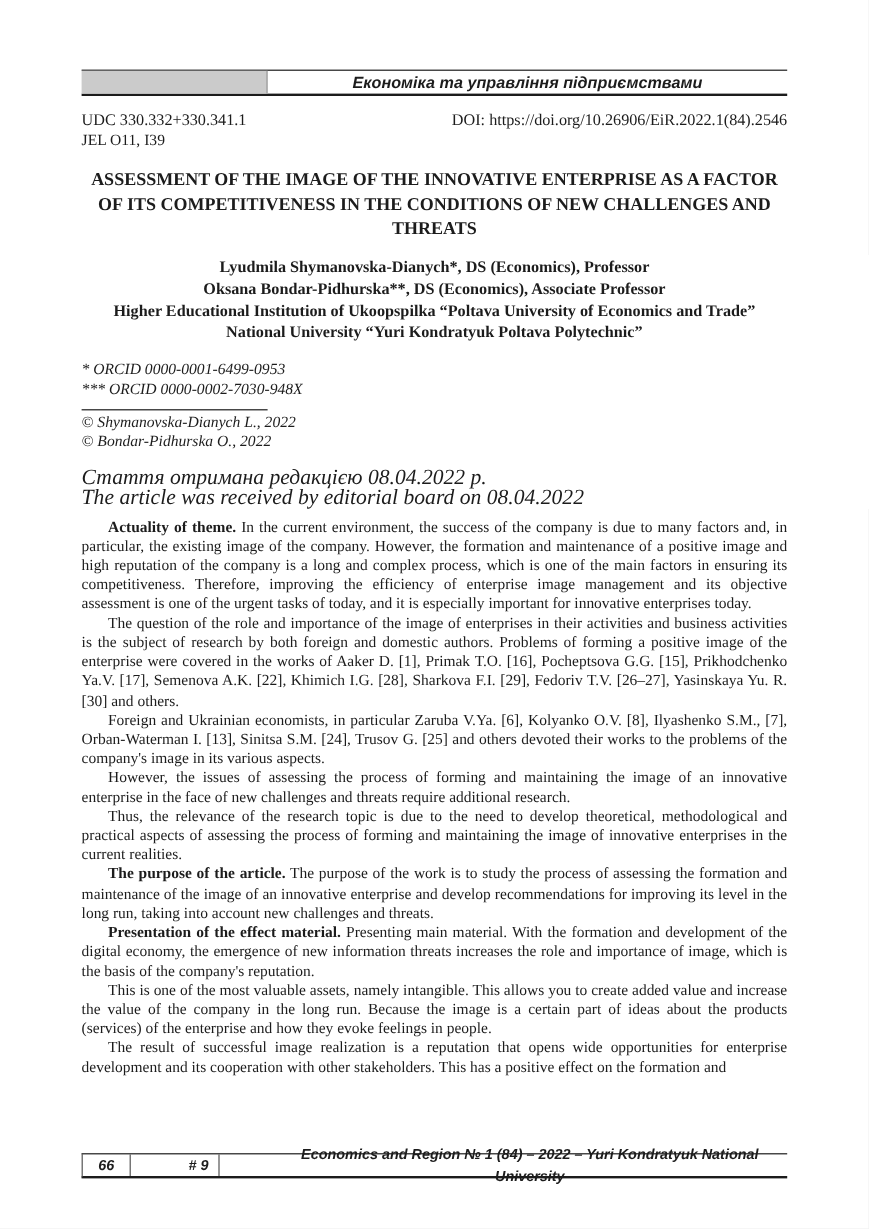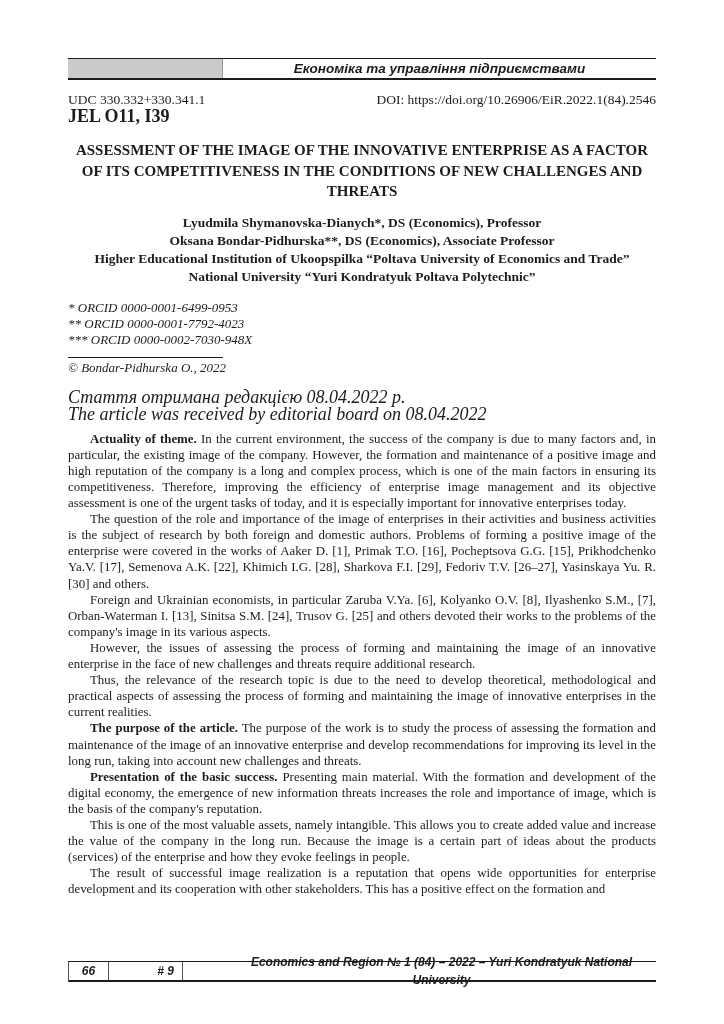--- a/index.html
+++ b/index.html
@@ -38,21 +38,21 @@
     line-height: 19px;
   }
   
   .meta-row {
     display: flex;
     justify-content: space-between;
     margin-top: 11px;
     font-size: 13.5px;
     line-height: 17px;
   }
-  .jel-line { font-size: 18px; line-height: 17px; font-weight: bold; }
+  .jel-line { font-size: 13px; line-height: 17px; }
   
   .article-title {
     margin-top: 15px;
     text-align: center;
     font-weight: bold;
     font-size: 15px;
     line-height: 20.5px;
   }
   .authors {
     margin-top: 12px;
@@ -143,42 +143,42 @@
 
   <div class="authors">
     <div>Lyudmila Shymanovska-Dianych*, DS (Economics), Professor</div>
     <div>Oksana Bondar-Pidhurska**, DS (Economics), Associate Professor</div>
     <div>Higher Educational Institution of Ukoopspilka “Poltava University of Economics and Trade”</div>
     <div>National University “Yuri Kondratyuk Poltava Polytechnic”</div>
   </div>
 
   <div class="orcid-block">
     <div>* ORCID 0000-0001-6499-0953</div>
-    <div>** ORCID 0000-0001-7792-4023</div>
     <div>*** ORCID 0000-0002-7030-948X</div>
   </div>
 
   <div class="copyright-rule"></div>
   <div class="copyright-block">
+    <div>© Shymanovska-Dianych L., 2022</div>
     <div>© Bondar-Pidhurska O., 2022</div>
   </div>
 
   <div class="received-block">
     <div>Стаття отримана редакцією 08.04.2022 р.</div>
     <div>The article was received by editorial board on 08.04.2022</div>
   </div>
 
   <div class="article-body">
     <p><b class="lead">Actuality of theme.</b><span> In the current environment, the success of the company is due to many factors and, in particular, the existing image of the company. However, the formation and maintenance of a positive image and high reputation of the company is a long and complex process, which is one of the main factors in ensuring its competitiveness. Therefore, improving the efficiency of enterprise image management and its objective assessment is one of the urgent tasks of today, and it is especially important for innovative enterprises today.</span></p>
     <p><b class="lead"></b><span>The question of the role and importance of the image of enterprises in their activities and business activities is the subject of research by both foreign and domestic authors. Problems of forming a positive image of the enterprise were covered in the works of Aaker D. [1], Primak T.O. [16], Pocheptsova G.G. [15], Prikhodchenko Ya.V. [17], Semenova A.K. [22], Khimich I.G. [28], Sharkova F.I. [29], Fedoriv T.V. [26–27], Yasinskaya Yu. R. [30] and others.</span></p>
     <p><b class="lead"></b><span>Foreign and Ukrainian economists, in particular Zaruba V.Ya. [6], Kolyanko O.V. [8], Ilyashenko S.M., [7], Orban-Waterman I. [13], Sinitsa S.M. [24], Trusov G. [25] and others devoted their works to the problems of the company's image in its various aspects.</span></p>
     <p><b class="lead"></b><span>However, the issues of assessing the process of forming and maintaining the image of an innovative enterprise in the face of new challenges and threats require additional research.</span></p>
     <p><b class="lead"></b><span>Thus, the relevance of the research topic is due to the need to develop theoretical, methodological and practical aspects of assessing the process of forming and maintaining the image of innovative enterprises in the current realities.</span></p>
     <p><b class="lead">The purpose of the article.</b><span> The purpose of the work is to study the process of assessing the formation and maintenance of the image of an innovative enterprise and develop recommendations for improving its level in the long run, taking into account new challenges and threats.</span></p>
-    <p><b class="lead">Presentation of the basic success.</b><span> Presenting main material. With the formation and development of the digital economy, the emergence of new information threats increases the role and importance of image, which is the basis of the company's reputation.</span></p>
+    <p><b class="lead">Presentation of the effect material.</b><span> Presenting main material. With the formation and development of the digital economy, the emergence of new information threats increases the role and importance of image, which is the basis of the company's reputation.</span></p>
     <p><b class="lead"></b><span>This is one of the most valuable assets, namely intangible. This allows you to create added value and increase the value of the company in the long run. Because the image is a certain part of ideas about the products (services) of the enterprise and how they evoke feelings in people.</span></p>
     <p><b class="lead"></b><span>The result of successful image realization is a reputation that opens wide opportunities for enterprise development and its cooperation with other stakeholders. This has a positive effect on the formation and</span></p>
   </div>
 
   <div class="page-footer">
     <div class="cell c-page">66</div>
     <div class="cell c-gray1"></div>
     <div class="cell c-issue"># 9</div>
     <div class="cell c-gray2"></div>
     <div class="cell c-journal">Economics and Region № 1 (84) – 2022 – Yuri Kondratyuk National University</div>

